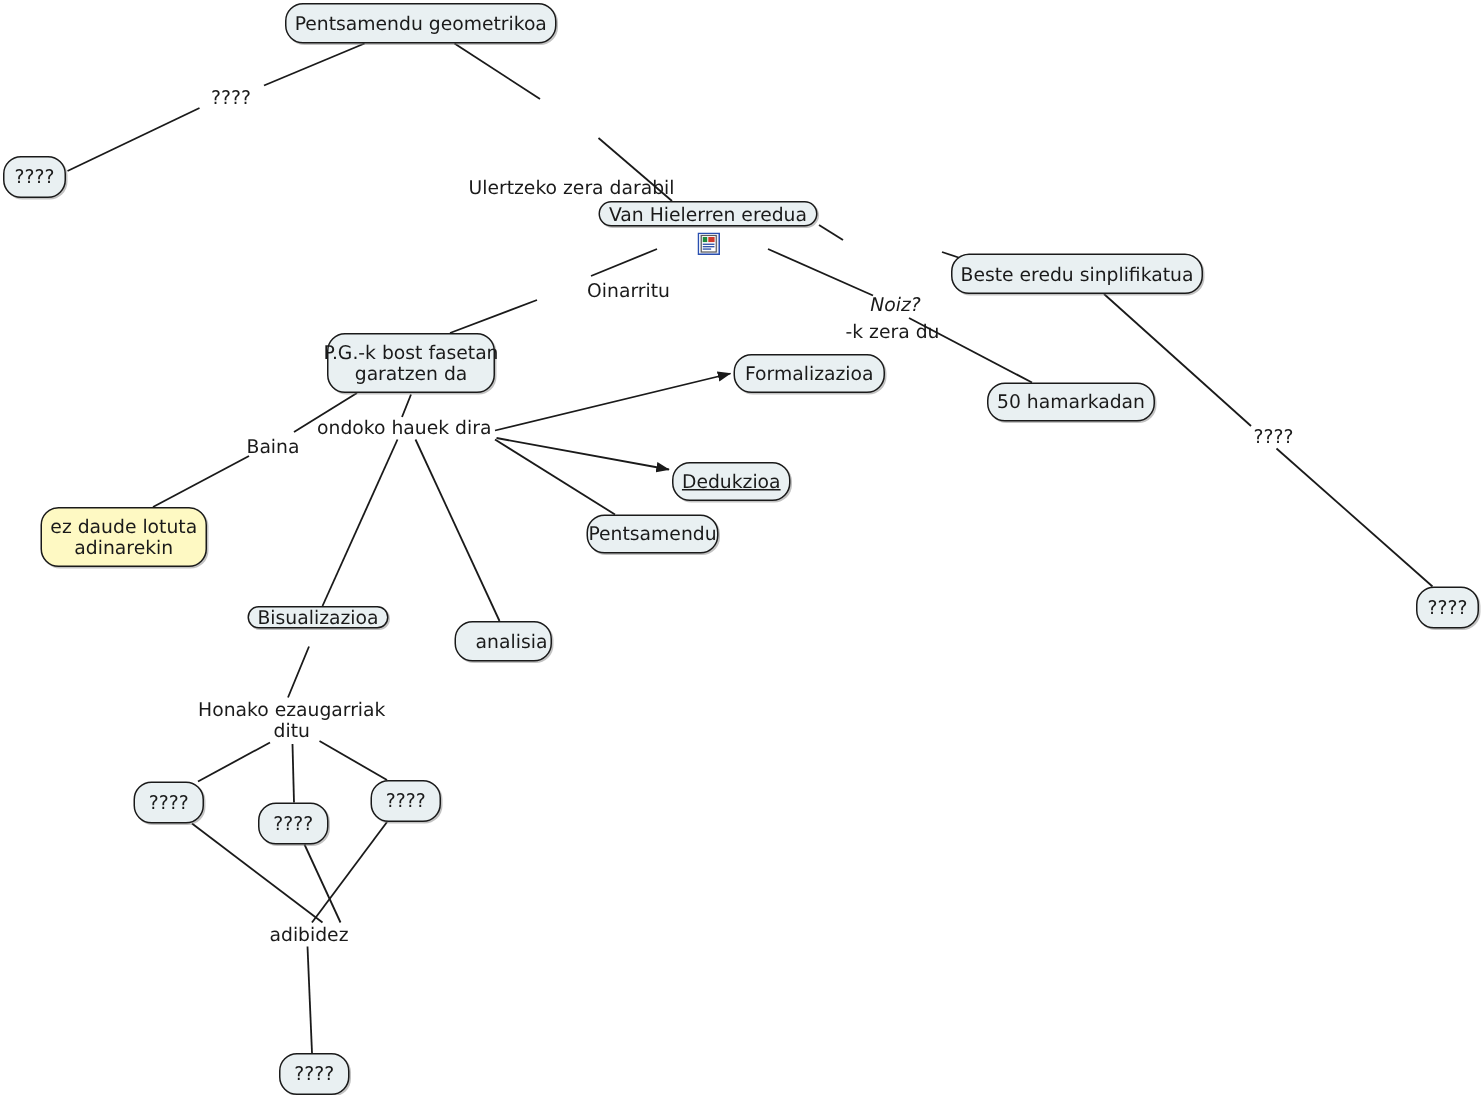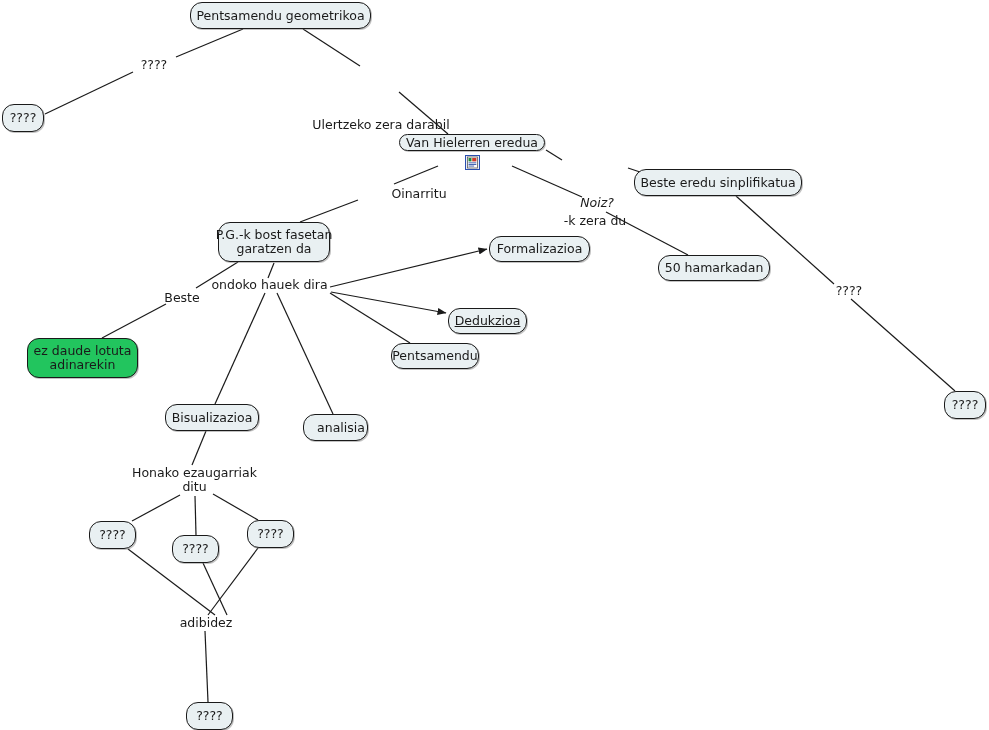--- a/index.html
+++ b/index.html
@@ -105,38 +105,38 @@
       <div class="node" style="left: 190px; top: 2px; width: 181px; height: 27px; background: rgb(233, 240, 242); border-color: rgb(26, 26, 26);">Pentsamendu geometrikoa</div>
       <div class="node" style="left: 2px; top: 104px; width: 42px; height: 28px; background: rgb(233, 240, 242); border-color: rgb(26, 26, 26);">????</div>
       <div class="node" style="left: 399px; top: 134px; width: 146px; height: 17px; background: rgb(233, 240, 242); border-color: rgb(26, 26, 26);">Van Hielerren eredua</div>
       <div class="node" style="left: 634px; top: 169px; width: 168px; height: 27px; background: rgb(233, 240, 242); border-color: rgb(26, 26, 26);">Beste eredu sinplifikatua</div>
       <div class="node" style="left: 218px; top: 222px; width: 112px; height: 40px; background: rgb(233, 240, 242); border-color: rgb(26, 26, 26);">P.G.-k bost fasetan
 garatzen da</div>
       <div class="node" style="left: 489px; top: 236px; width: 101px; height: 26px; background: rgb(233, 240, 242); border-color: rgb(26, 26, 26);">Formalizazioa</div>
       <div class="node" style="left: 658px; top: 255px; width: 112px; height: 26px; background: rgb(233, 240, 242); border-color: rgb(26, 26, 26);">50 hamarkadan</div>
       <div class="node" style="left: 448px; top: 308px; width: 79px; height: 26px; background: rgb(233, 240, 242); border-color: rgb(26, 26, 26); text-decoration: underline;">Dedukzioa</div>
       <div class="node" style="left: 391px; top: 343px; width: 88px; height: 26px; background: rgb(233, 240, 242); border-color: rgb(26, 26, 26);">Pentsamendu</div>
-      <div class="node" style="left: 27px; top: 338px; width: 111px; height: 40px; background: #22c55e; border-color: rgb(26, 26, 26);">ez daude lotuta
+      <div class="node" style="left: 27px; top: 338px; width: 111px; height: 40px; background: #fef9c3; border-color: rgb(26, 26, 26);">ez daude lotuta
 adinarekin</div>
-      <div class="node" style="left: 165px; top: 404px; width: 94px; height: 27px; background: rgb(233, 240, 242); border-color: rgb(26, 26, 26);">Bisualizazioa</div>
+      <div class="node" style="left: 165px; top: 404px; width: 94px; height: 15px; background: rgb(233, 240, 242); border-color: rgb(26, 26, 26);">Bisualizazioa</div>
       <div class="node" style="left: 303px; top: 414px; width: 65px; height: 27px; background: rgb(233, 240, 242); border-color: rgb(26, 26, 26); padding-left: 18px;">analisia</div>
       <div class="node" style="left: 944px; top: 391px; width: 42px; height: 28px; background: rgb(233, 240, 242); border-color: rgb(26, 26, 26);">????</div>
       <div class="node" style="left: 89px; top: 521px; width: 47px; height: 28px; background: rgb(233, 240, 242); border-color: rgb(26, 26, 26);">????</div>
       <div class="node" style="left: 172px; top: 535px; width: 47px; height: 28px; background: rgb(233, 240, 242); border-color: rgb(26, 26, 26);">????</div>
       <div class="node" style="left: 247px; top: 520px; width: 47px; height: 28px; background: rgb(233, 240, 242); border-color: rgb(26, 26, 26);">????</div>
       <div class="node" style="left: 186px; top: 702px; width: 47px; height: 28px; background: rgb(233, 240, 242); border-color: rgb(26, 26, 26);">????</div>
     </div>
   <div id="label-layer">
       <div class="link-label" style="left: 133px; top: 58px; width: 42px;">????</div>
       <div class="link-label" style="left: 306px; top: 73px; width: 150px; margin-top: 45px;">Ulertzeko zera darabil</div>
       <div class="link-label" style="left: 561px; top: 168px; width: 68px; margin-top: 46px;">-k zera du</div>
       <div class="link-label" style="left: 352px; top: 187px; width: 56px; margin-left: 39px;">Oinarritu</div>
       <div class="link-label" style="left: 577px; top: 196px; width: 40px; font-style: italic;">Noiz?</div>
       <div class="link-label" style="left: 208px; top: 278px; width: 123px;">ondoko hauek dira</div>
-      <div class="link-label" style="left: 163px; top: 291px; width: 38px;">Beste</div>
+      <div class="link-label" style="left: 163px; top: 291px; width: 38px;">Baina</div>
       <div class="link-label" style="left: 828px; top: 284px; width: 42px;">????</div>
       <div class="link-label" style="left: 130px; top: 466px; width: 129px;">Honako ezaugarriak
 ditu</div>
       <div class="link-label" style="left: 178px; top: 616px; width: 56px;">adibidez</div>
     </div>
 
   <span class="res-icon" id="res-icon-holder" style="left: 465px; top: 155px;">
     <svg width="15" height="15" viewBox="0 0 15 15">
       <rect x="0.5" y="0.5" width="14" height="14" fill="#e9eef8" stroke="#2a4fb0" stroke-width="1"></rect>
       <rect x="2.5" y="2" width="10" height="11" fill="#ffffff" stroke="#5a5a5a" stroke-width="0.8"></rect>

